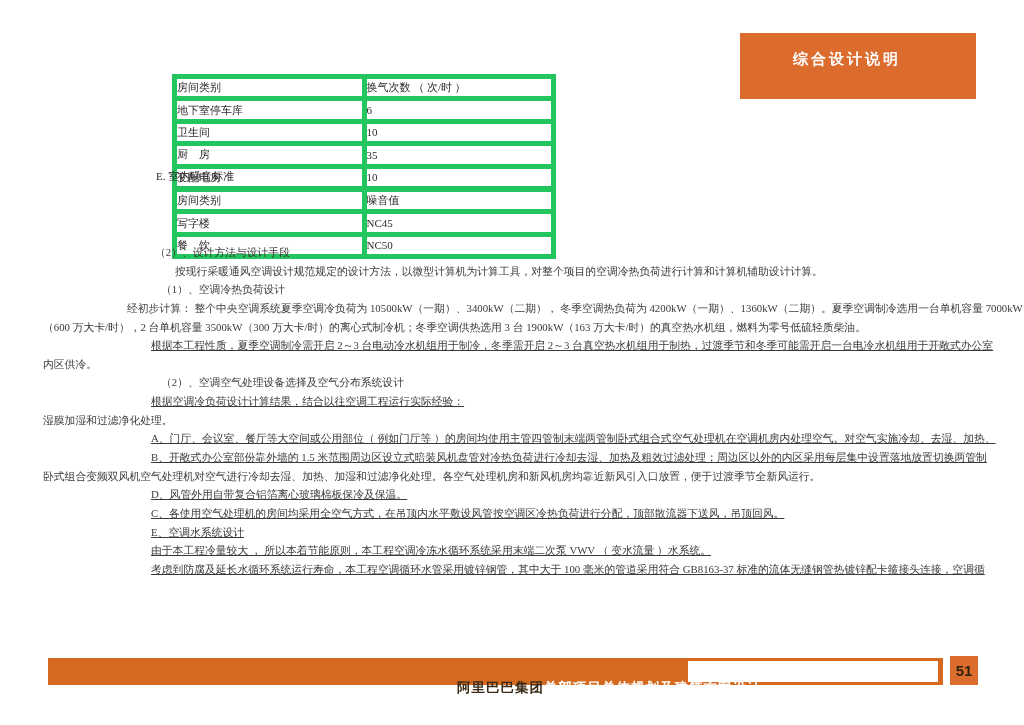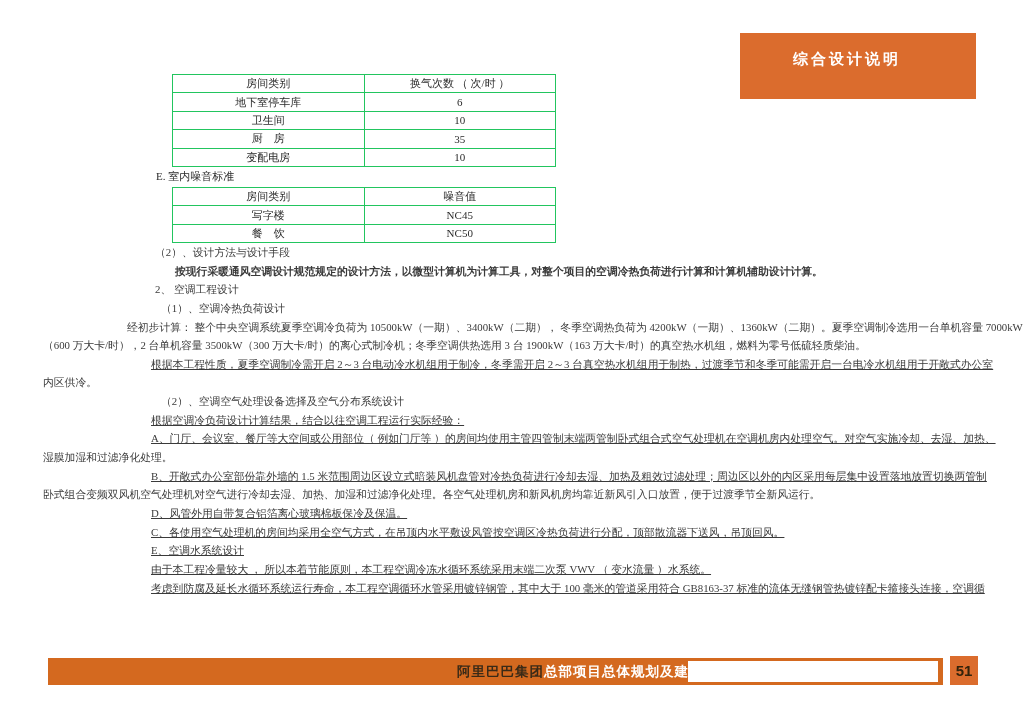--- a/index.html
+++ b/index.html
@@ -13,40 +13,40 @@
   .header-box { position:absolute; left:740px; top:33px; width:236px; height:66px; background:#DB6C2D; }
   .header-title {
     position:absolute; left:22px; top:17px;
     font-family:"Liberation Sans","DejaVu Sans",sans-serif;
     font-weight:bold; font-size:15px; color:#ffffff; letter-spacing:3px; white-space:nowrap;margin-left:31px;
   }
 
   
   .tbl { position:absolute; left:172px; width:384px; border-collapse:collapse; table-layout:fixed; }
   .tbl td {
-    border:1px solid #22c55e; text-align:center; vertical-align:middle;
+    border:5px solid #22c55e; text-align:left; vertical-align:middle;
     height:17.4px; padding:0; font-size:11px; color:#2b2b2b; white-space:nowrap;
   }
   #tbl-vent  { top:74px; }
   #tbl-noise { top:187px; }
   .noise-label { position:absolute; left:156px; top:169px; font-size:11px; color:#2b2b2b; white-space:nowrap; }
 
   
   .bodytext { position:absolute; left:43px; top:243px; width:980px; font-size:10.8px; line-height:18.65px; color:#3a3a3a; }
   .ln { height:18.65px; white-space:nowrap; }
   .ind-h  { padding-left:112px; }
   .ind-h2 { padding-left:118px; }
-  .ind-p1 { padding-left:132px;font-weight:bold; }
+  .ind-p1 { padding-left:132px; }
   .ind-p2 { padding-left:84px;  }
   .ind-p  { padding-left:108px;text-decoration:underline; }
 
   
   .footer-bar { position:absolute; left:48px; top:658px; width:895px; height:27px; background:#D4691F; }
   .footer-text {
-    position:absolute; left:409px; top:5px;
+    position:absolute; left:409px; top:21px;
     font-family:"Liberation Sans","DejaVu Sans",sans-serif;
     font-weight:bold; font-size:13.5px; letter-spacing:1px; white-space:nowrap;
   }
   .ft-dark  { color:#3A2A17; }
   .ft-white { color:#ffffff; }
   .footer-inset { position:absolute; left:640px; top:3px; width:250px; height:21px; background:#ffffff; }
   .page-num-box {
     position:absolute; left:950px; top:656px; width:28px; height:29px; background:#DB6C2D;
     display:flex; align-items:center; justify-content:center;
     font-family:"Liberation Sans","DejaVu Sans",sans-serif;
@@ -102,30 +102,29 @@
     <tr>
       <td>餐　饮</td>
       <td>NC50</td>
     </tr>
   </tbody>
     </table>
 
   <div class="bodytext">
     <div class="ln ind-h">（2）、设计方法与设计手段</div>
     <div class="ln ind-p1">按现行采暖通风空调设计规范规定的设计方法，以微型计算机为计算工具，对整个项目的空调冷热负荷进行计算和计算机辅助设计计算。</div>
-    <div class="ln ind-h">2、 空调工程设计</div>
     <div class="ln ind-h2">（1）、空调冷热负荷设计</div>
     <div class="ln ind-p2">经初步计算： 整个中央空调系统夏季空调冷负荷为 10500kW（一期）、3400kW（二期）， 冬季空调热负荷为 4200kW（一期）、1360kW（二期）。夏季空调制冷选用一台单机容量 7000kW</div>
     <div class="ln">（600 万大卡/时），2 台单机容量 3500kW（300 万大卡/时）的离心式制冷机；冬季空调供热选用 3 台 1900kW（163 万大卡/时）的真空热水机组，燃料为零号低硫轻质柴油。</div>
     <div class="ln ind-p">根据本工程性质，夏季空调制冷需开启 2～3 台电动冷水机组用于制冷，冬季需开启 2～3 台真空热水机组用于制热，过渡季节和冬季可能需开启一台电冷水机组用于开敞式办公室</div>
     <div class="ln">内区供冷。</div>
     <div class="ln ind-h2">（2）、空调空气处理设备选择及空气分布系统设计</div>
     <div class="ln ind-p">根据空调冷负荷设计计算结果，结合以往空调工程运行实际经验：</div>
+    <div class="ln">湿膜加湿和过滤净化处理。</div>
     <div class="ln ind-p">A、门厅、会议室、餐厅等大空间或公用部位（ 例如门厅等 ）的房间均使用主管四管制末端两管制卧式组合式空气处理机在空调机房内处理空气。对空气实施冷却、去湿、加热、</div>
-    <div class="ln">湿膜加湿和过滤净化处理。</div>
     <div class="ln ind-p">B、开敞式办公室部份靠外墙的 1.5 米范围周边区设立式暗装风机盘管对冷热负荷进行冷却去湿、加热及粗效过滤处理；周边区以外的内区采用每层集中设置落地放置切换两管制</div>
     <div class="ln">卧式组合变频双风机空气处理机对空气进行冷却去湿、加热、加湿和过滤净化处理。各空气处理机房和新风机房均靠近新风引入口放置，便于过渡季节全新风运行。</div>
     <div class="ln ind-p">D、风管外用自带复合铝箔离心玻璃棉板保冷及保温。</div>
     <div class="ln ind-p">C、各使用空气处理机的房间均采用全空气方式，在吊顶内水平敷设风管按空调区冷热负荷进行分配，顶部散流器下送风，吊顶回风。</div>
     <div class="ln ind-p">E、空调水系统设计</div>
     <div class="ln ind-p">由于本工程冷量较大 ， 所以本着节能原则，本工程空调冷冻水循环系统采用末端二次泵 VWV （ 变水流量 ）水系统。</div>
     <div class="ln ind-p">考虑到防腐及延长水循环系统运行寿命，本工程空调循环水管采用镀锌钢管，其中大于 100 毫米的管道采用符合 GB8163-37 标准的流体无缝钢管热镀锌配卡箍接头连接，空调循</div>
   </div>
 
   <div class="footer-bar">

